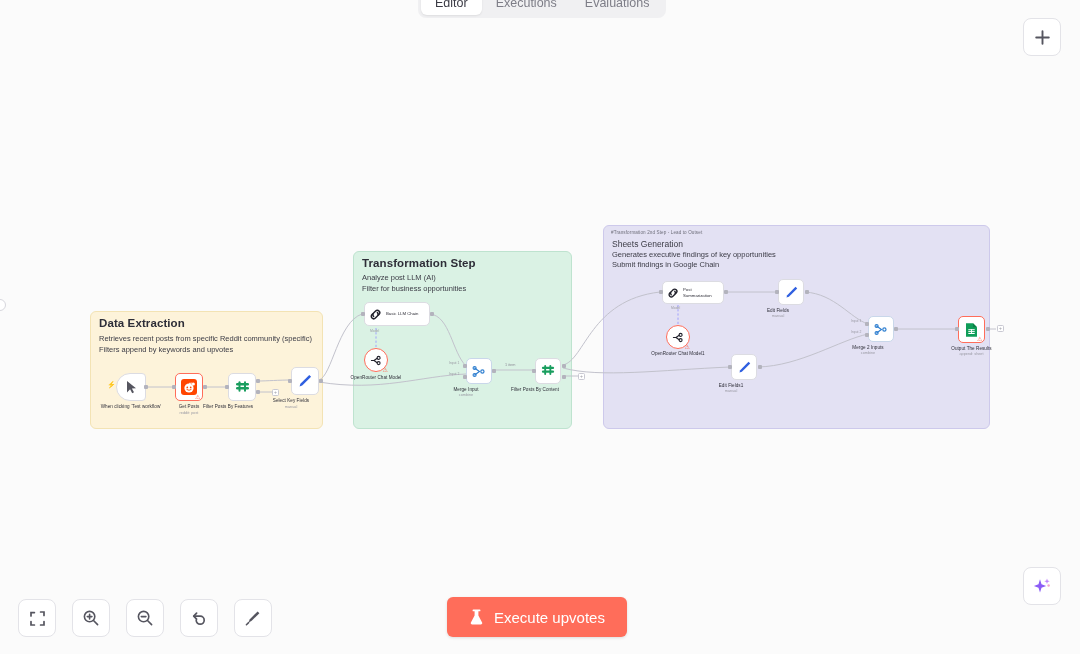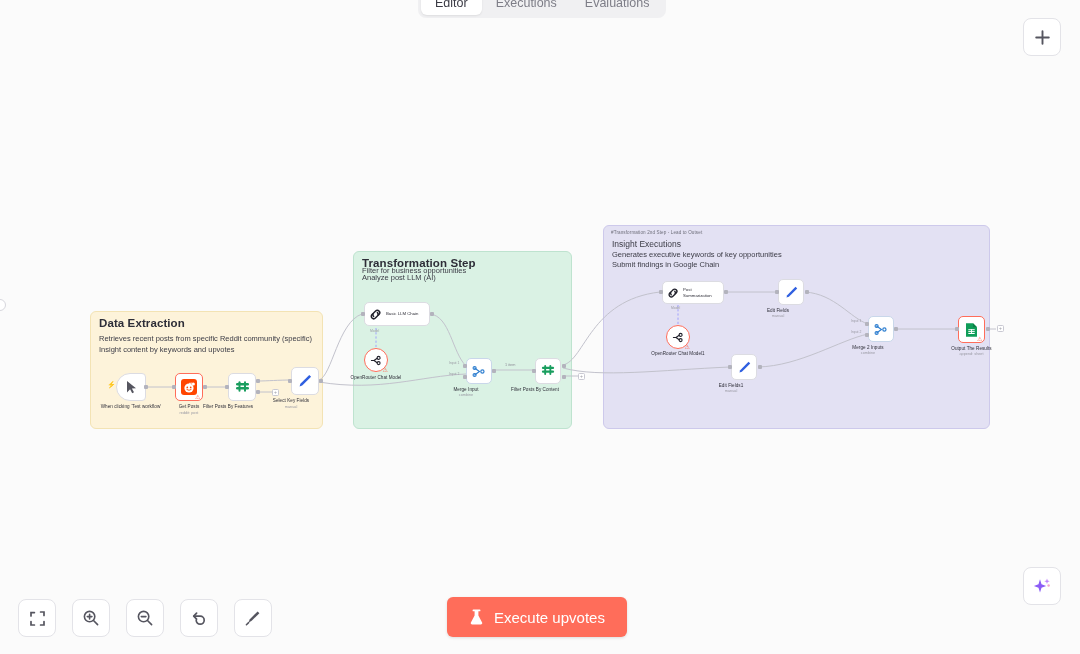--- a/index.html
+++ b/index.html
@@ -295,33 +295,33 @@
       <path d="M4.4 1.4 h6.2" stroke="#ffffff" stroke-width="1.7" stroke-linecap="round"></path>
     </svg>
     <span>Execute upvotes</span>
   </button>
 
   <div class="edge-stub"></div>
 
   <div class="group" id="group-extraction">
     <div class="g-title">Data Extraction</div>
     <div class="g-line" style="top:22px;">Retrieves recent posts from specific Reddit community (specific)</div>
-    <div class="g-line" style="top:33px;">Insight content by keywords and upvotes</div>
+    <div class="g-line" style="top:33px;">Filters append by keywords and upvotes</div>
   </div>
 
   <div class="group" id="group-transform">
     <div class="g-title">Transformation Step</div>
     <div class="g-line" style="top:21px;">Analyze post LLM (AI)</div>
-    <div class="g-line" style="top:14px;">Filter for business opportunities</div>
+    <div class="g-line" style="top:32px;">Filter for business opportunities</div>
   </div>
 
   <div class="group" id="group-insight">
     <div class="g-pre">#Transformation 2nd Step - Lead to Outset</div>
-    <div class="g-line" style="top:13px;font-size:8.5px;">Insight Executions</div>
-    <div class="g-line" style="top:24px;">Generates executive keywords of key opportunities</div>
+    <div class="g-line" style="top:13px;font-size:8.5px;">Sheets Generation</div>
+    <div class="g-line" style="top:24px;">Generates executive findings of key opportunities</div>
     <div class="g-line" style="top:34px;">Submit findings in Google Chain</div>
   </div>
 
   <svg class="wires">
     <g stroke="#c2c2cc" stroke-width="1" fill="none">
 
       <path d="M146 387 H176"></path>
 
       <path d="M203 387 H228"></path>
 

